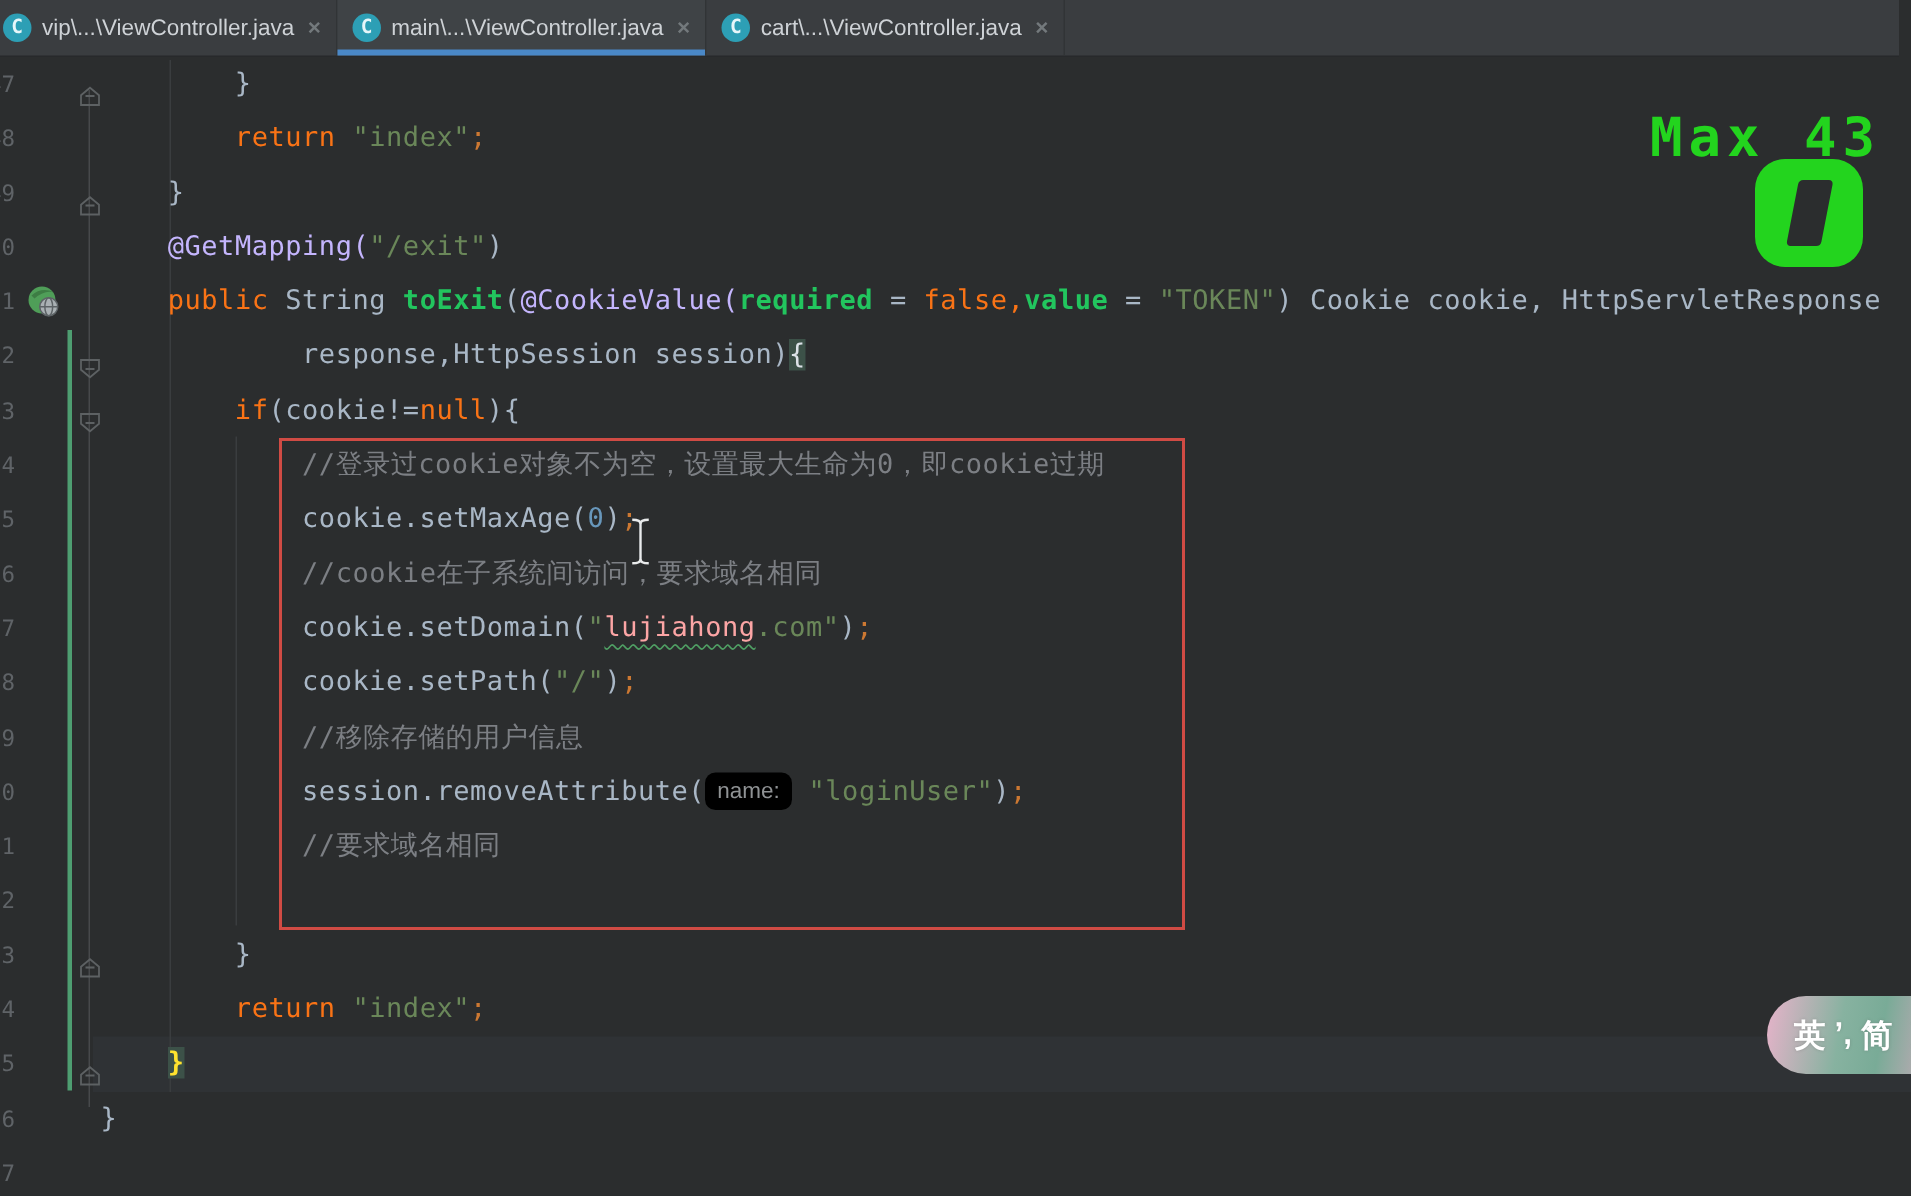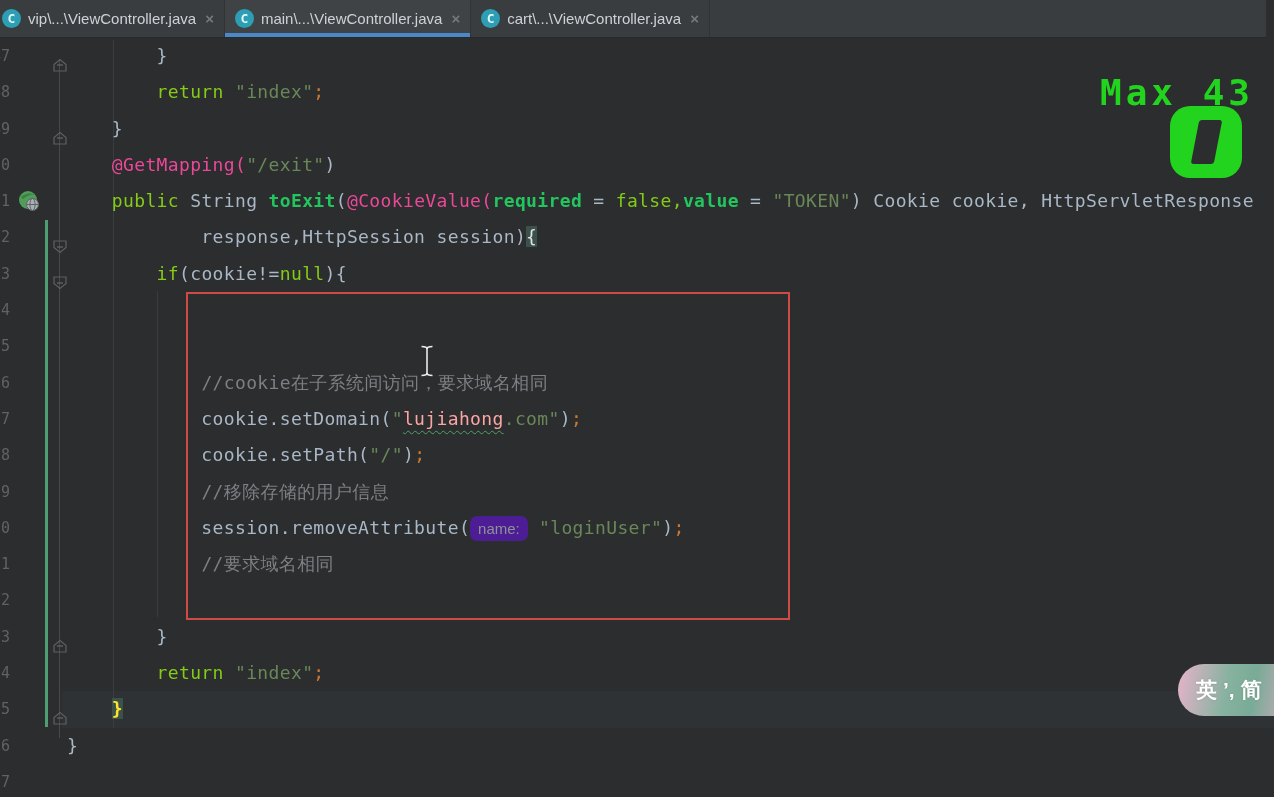--- a/index.html
+++ b/index.html
@@ -25,33 +25,33 @@
   #editor{position:absolute;left:0;top:38px;width:1274px;height:759px;}
   .row{position:relative;height:36.3px;line-height:36.3px;z-index:2;}
   .code{white-space:pre;font-family:"DejaVu Sans Mono",monospace;font-size:18px;
         letter-spacing:0.36px;padding-left:67px;}
   .ln{position:absolute;left:-12px;width:22px;text-align:right;color:#5f6367;
       font-family:"DejaVu Sans Mono",monospace;font-size:15px;letter-spacing:0;}
   .fold{position:absolute;left:52px;top:50%;margin-top:-7px;width:16px;height:14px;}
   .gutter-run-icon{position:absolute;left:17px;top:50%;margin-top:-12px;width:24px;height:24px;}
 
   .tok-plain{color:#a9b7c6}
-  .tok-kw{color:#84cc16}
+  .tok-kw{color:#f97316}
   .tok-semi{color:#cc7832}
   .tok-str{color:#6a8759}
   .tok-strwavy{color:#fca5a5;text-decoration:underline wavy #4fa164;
                text-underline-offset:5px;text-decoration-thickness:1px;}
-  .tok-ann{color:#ec4899}
+  .tok-ann{color:#c4b5fd}
   .tok-num{color:#6897bb}
   .tok-cmt{color:#7c7f84}
   .tok-meth{color:#22c55e;font-weight:bold}
   .tok-pbold{color:#22c55e;font-weight:bold}
   .tok-brace1{background:#3c5148;color:#dce2e8}
   .tok-brace2{background:#3c5148;color:#ffe32e;font-weight:bold}
-  .tok-hint{display:inline-block;background:#4c1d95;color:#8f9294;border-radius:7px;
+  .tok-hint{display:inline-block;background:#000000;color:#8f9294;border-radius:7px;
             padding:0 8px;font-size:15px;line-height:25px;vertical-align:middle;
             font-family:"Liberation Sans",sans-serif;letter-spacing:0;}
 
   
   .indent-guide{position:absolute;width:1px;background:#3a3d3f;z-index:0;}
   #guide-1{left:113px;top:2px;height:688px;}
   #guide-2{left:157px;top:253px;height:326px;}
   #fold-line{position:absolute;left:59px;top:22px;width:1px;height:678px;
              background:#47494b;z-index:0;}
   #vcs-bar{position:absolute;left:45px;top:182px;width:3px;height:507px;
@@ -130,22 +130,22 @@
               </g>
             </svg></span><span class="code"><span class="tok-plain">    </span><span class="tok-kw">public</span><span class="tok-plain"> String </span><span class="tok-meth">toExit</span><span class="tok-plain">(</span><span class="tok-ann">@CookieValue(</span><span class="tok-pbold">required</span><span class="tok-plain"> = </span><span class="tok-kw">false,</span><span class="tok-pbold">value</span><span class="tok-plain"> = </span><span class="tok-str">"TOKEN"</span><span class="tok-plain">) Cookie cookie, HttpServletResponse</span></span></div>
         <div class="row"><span class="ln">52</span><span class="fold"><svg width="16" height="14" viewBox="0 0 16 14">
               <path d="M2,1 L14,1 L14,7.5 L8,12.5 L2,7.5 Z" fill="none" stroke="#5d6163" stroke-width="1.2"></path>
               <line x1="5" y1="7" x2="11" y2="7" stroke="#5d6163" stroke-width="1.4"></line>
             </svg></span><span class="code"><span class="tok-plain">            response,HttpSession session)</span><span class="tok-brace1">{</span></span></div>
         <div class="row"><span class="ln">53</span><span class="fold"><svg width="16" height="14" viewBox="0 0 16 14">
               <path d="M2,1 L14,1 L14,7.5 L8,12.5 L2,7.5 Z" fill="none" stroke="#5d6163" stroke-width="1.2"></path>
               <line x1="5" y1="7" x2="11" y2="7" stroke="#5d6163" stroke-width="1.4"></line>
             </svg></span><span class="code"><span class="tok-plain">        </span><span class="tok-kw">if</span><span class="tok-plain">(cookie!=</span><span class="tok-kw">null</span><span class="tok-plain">){</span></span></div>
-        <div class="row"><span class="ln">54</span></div>
-        <div class="row"><span class="ln">55</span></div>
+        <div class="row"><span class="ln">54</span><span class="code"><span class="tok-plain">            </span><span class="tok-cmt">//登录过cookie对象不为空，设置最大生命为0，即cookie过期</span></span></div>
+        <div class="row"><span class="ln">55</span><span class="code"><span class="tok-plain">            cookie.setMaxAge(</span><span class="tok-num">0</span><span class="tok-plain">)</span><span class="tok-semi">;</span></span></div>
         <div class="row"><span class="ln">56</span><span class="code"><span class="tok-plain">            </span><span class="tok-cmt">//cookie在子系统间访问，要求域名相同</span></span></div>
         <div class="row"><span class="ln">57</span><span class="code"><span class="tok-plain">            cookie.setDomain(</span><span class="tok-str">"</span><span class="tok-strwavy">lujiahong</span><span class="tok-str">.com"</span><span class="tok-plain">)</span><span class="tok-semi">;</span></span></div>
         <div class="row"><span class="ln">58</span><span class="code"><span class="tok-plain">            cookie.setPath(</span><span class="tok-str">"/"</span><span class="tok-plain">)</span><span class="tok-semi">;</span></span></div>
         <div class="row"><span class="ln">59</span><span class="code"><span class="tok-plain">            </span><span class="tok-cmt">//移除存储的用户信息</span></span></div>
         <div class="row"><span class="ln">60</span><span class="code"><span class="tok-plain">            session.removeAttribute(</span><span class="tok-hint">name:</span><span class="tok-plain"> </span><span class="tok-str">"loginUser"</span><span class="tok-plain">)</span><span class="tok-semi">;</span></span></div>
         <div class="row"><span class="ln">61</span><span class="code"><span class="tok-plain">            </span><span class="tok-cmt">//要求域名相同</span></span></div>
         <div class="row"><span class="ln">62</span></div>
         <div class="row"><span class="ln">63</span><span class="fold"><svg width="16" height="14" viewBox="0 0 16 14">
               <path d="M2,13 L2,6.5 L8,1.5 L14,6.5 L14,13 Z" fill="none" stroke="#5d6163" stroke-width="1.2"></path>
               <line x1="5" y1="7" x2="11" y2="7" stroke="#5d6163" stroke-width="1.4"></line>

